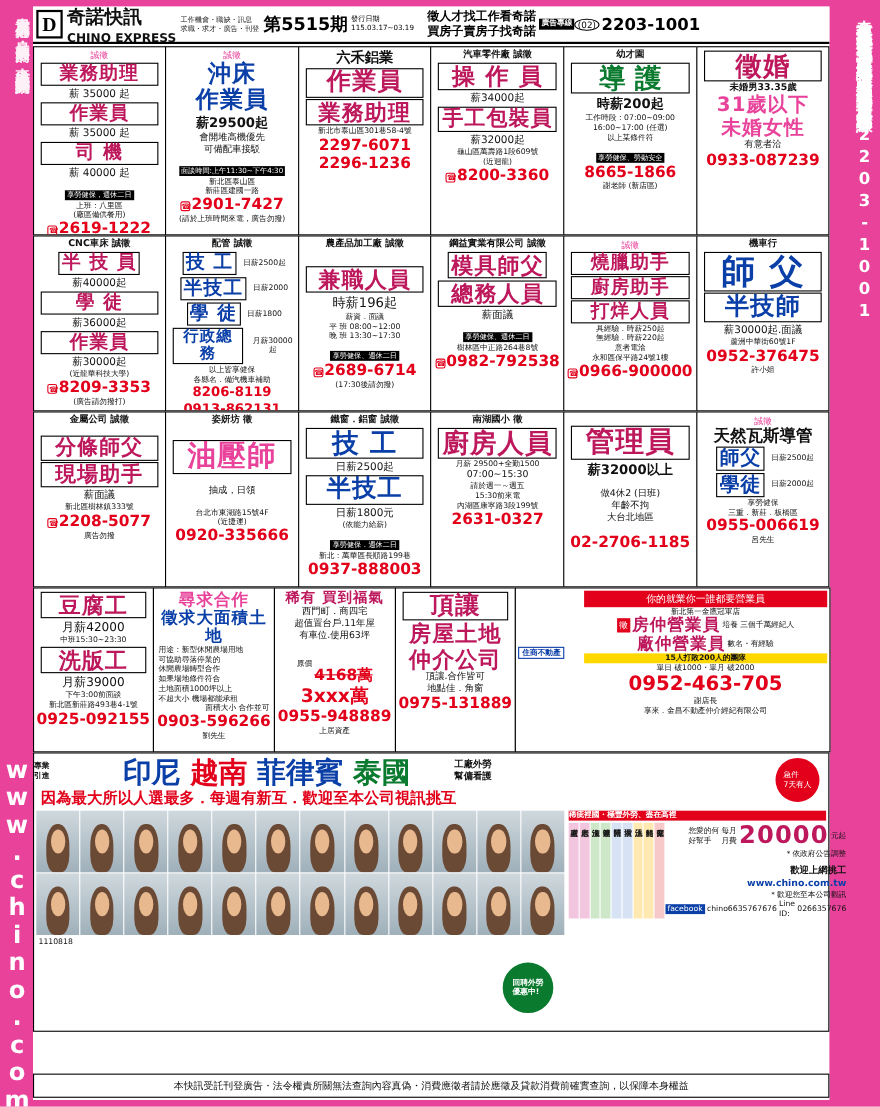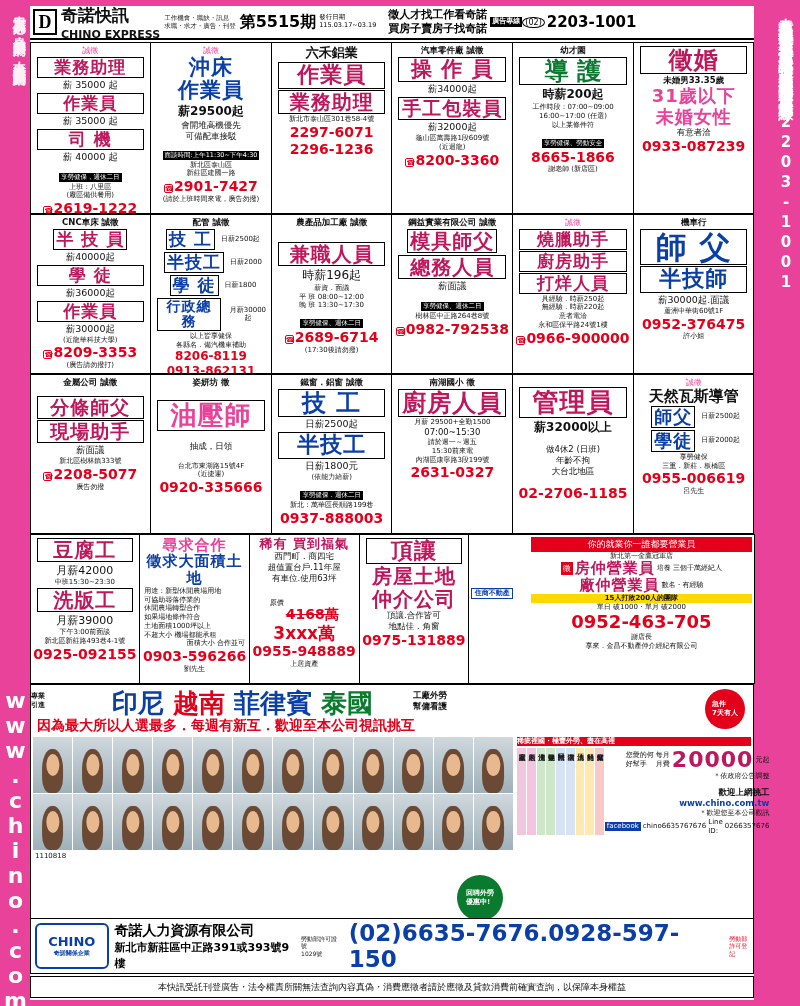--- a/index.html
+++ b/index.html
@@ -545,40 +545,23 @@
               <div class="flexline" style="justify-content:flex-end;">
                 <span class="bluebox line-xs" style="padding:0 2px;">facebook</span>
                 <span class="line-xs">chino6635767676</span>
                 <span class="line-xs">Line ID:</span>
                 <span class="line-xs">0266357676</span>
               </div>
             </div>
           </div>
           <div class="greenbox line-xs" style="position:absolute;right:250px;bottom:16px;border-radius:50%;width:46px;height:46px;display:flex;align-items:center;justify-content:center;white-space:pre-line;font-weight:bold;">回聘外勞
 優惠中!</div>
-          <div class="redbox line-xs" style="position:absolute;right:8px;top:4px;border-radius:50%;width:40px;height:40px;display:flex;align-items:center;justify-content:center;white-space:pre-line;font-weight:bold;margin-left:10px;">急件
+          <div class="redbox line-xs" style="position:absolute;right:8px;top:4px;border-radius:50%;width:40px;height:40px;display:flex;align-items:center;justify-content:center;white-space:pre-line;font-weight:normal;margin-left:10px;">急件
 7天有人</div>
         </div>
       </div>
     </div>
 
-    <div class="footerbar">
-      <div class="foot-logo">
-        <div style="font-size:13px;">CHINO</div>
-        <div style="font-size:6px;">奇諾關係企業</div>
-      </div>
-      <div>
-        <div class="foot-name">奇諾人力資源有限公司</div>
-        <div class="foot-name" style="font-size:11px;">新北市新莊區中正路391或393號9樓</div>
-      </div>
-      <div class="mini" style="white-space:pre-line;margin-left:2px;">勞動部許可證號
-1029號</div>
-      <div class="foot-tel">
-        <span>(02)</span><span>6635-7676</span>.<span>0928-597-150</span>
-      </div>
-      <div class="mini" style="white-space:pre-line;color:#e2001a;margin-left:4px;">勞動部
-許可登記</div>
-    </div>
 
     <div class="disclaimer">本快訊受託刊登廣告・法令權責所關無法查詢內容真偽・消費應徵者請於應徵及貸款消費前確實查詢，以保障本身權益</div>
 
   </div>
 </div>
 
 </body></html>

